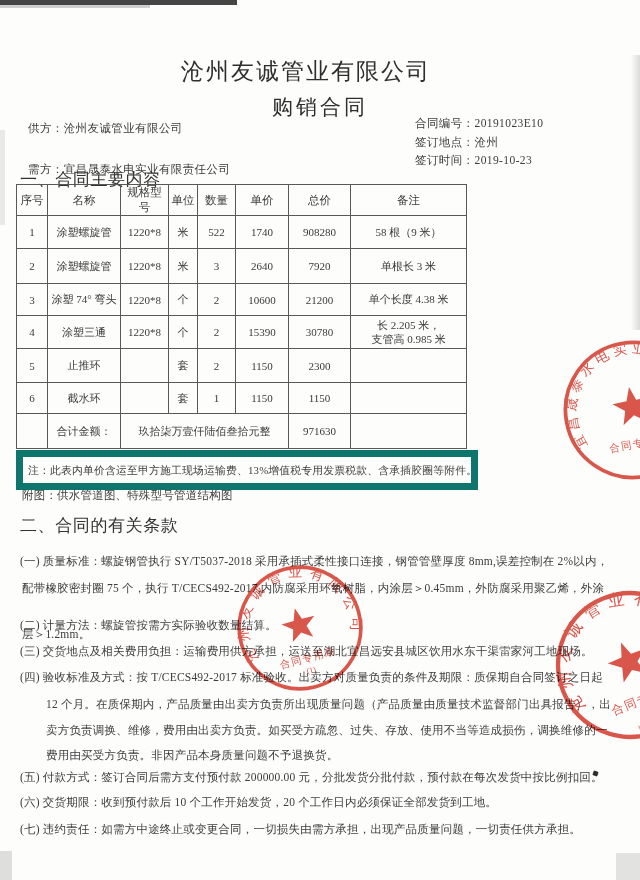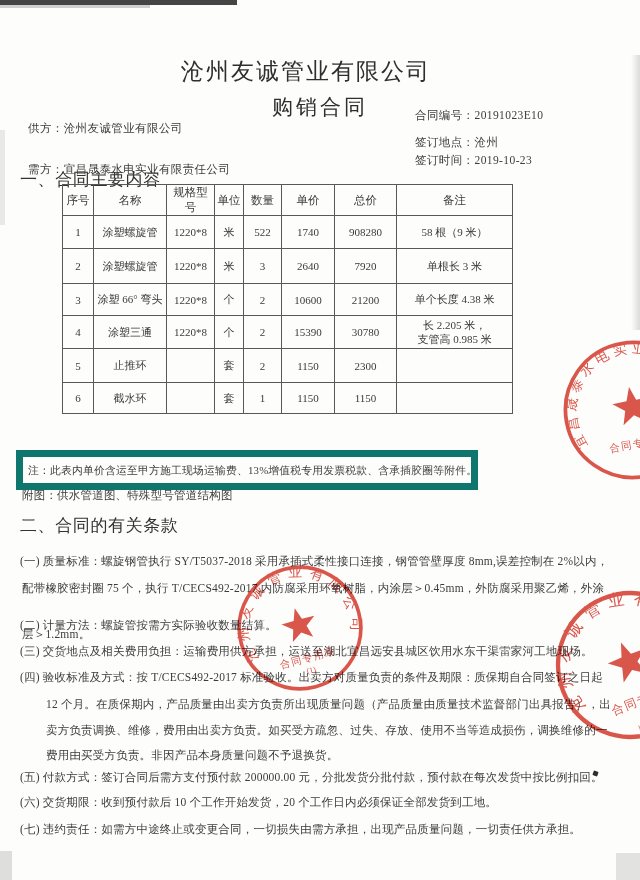--- a/index.html
+++ b/index.html
@@ -10,21 +10,21 @@
     color:#3c3c3c;
   }
   .abs{position:absolute;white-space:nowrap;}
   .title{left:0;top:56px;width:612px;text-align:center;font-size:23px;letter-spacing:2px;color:#2e2e2e;}
   .subtitle{left:0;top:93px;width:640px;text-align:center;font-size:21px;letter-spacing:3px;color:#2e2e2e;}
   .meta{font-size:11.5px;color:#3c3c3c;letter-spacing:0.4px;}
   .sect{font-size:17px;color:#333;letter-spacing:0.6px;}
   .line{font-size:11.5px;color:#3c3c3c;letter-spacing:0.2px;}
   
   #items-table{position:absolute;left:16px;top:184px;width:450px;border-collapse:collapse;table-layout:fixed;
-    font-size:11px;color:#3a3a3a;margin-left:46px;}
+    font-size:11px;color:#3a3a3a;}
   #items-table th,#items-table td{border:1px solid #585858;text-align:center;vertical-align:middle;
     font-weight:normal;padding:0 1px;overflow:hidden;}
   #items-table th{font-size:11.5px;}
   tr.rh{height:31px;} tr.r1{height:33px;} tr.r2{height:35px;} tr.r3{height:32px;}
   tr.r4{height:33px;} tr.r5{height:34px;} tr.r6{height:31px;} tr.rt{height:35px;}
   td.pre{white-space:pre-line;line-height:14px;}
   .notebox{position:absolute;left:16px;top:450px;width:448px;height:26px;border:7px solid #0f766e;}
   .notebox span{display:block;margin-left:5px;line-height:26px;font-size:10.8px;letter-spacing:0.2px;white-space:nowrap;}
   
   .stamp{position:absolute;mix-blend-mode:multiply;opacity:0.85;}
@@ -48,21 +48,21 @@
 <div class="art a-left"></div>
 <div class="art a-bl"></div>
 <div class="art a-br"></div>
 <div class="art a-dot"></div>
 
 <div class="abs title">沧州友诚管业有限公司</div>
 <div class="abs subtitle">购销合同</div>
 
 <div class="abs meta" style="left:28px;top:121px;">供方：沧州友诚管业有限公司</div>
 <div class="abs meta" style="left:28px;top:162px;">需方：宜昌晟泰水电实业有限责任公司</div>
-<div class="abs meta" style="left:415px;top:108px;">合同编号：20191023E10</div>
+<div class="abs meta" style="left:415px;top:116px;">合同编号：20191023E10</div>
 <div class="abs meta" style="left:415px;top:135px;">签订地点：沧州</div>
 <div class="abs meta" style="left:415px;top:153px;">签订时间：2019-10-23</div>
 
 <div class="abs sect" style="left:20px;top:168px;">一、合同主要内容</div>
 
 <table id="items-table">
   <colgroup>
     <col style="width:31px">
       <col style="width:73px">
       <col style="width:48px">
@@ -98,21 +98,21 @@
     <td>涂塑螺旋管</td>
     <td>1220*8</td>
     <td>米</td>
     <td>3</td>
     <td>2640</td>
     <td>7920</td>
     <td>单根长 3 米</td>
   </tr>
   <tr class="r3">
     <td>3</td>
-    <td>涂塑 66° 弯头</td>
+    <td>涂塑 74° 弯头</td>
     <td>1220*8</td>
     <td>个</td>
     <td>2</td>
     <td>10600</td>
     <td>21200</td>
     <td>单个长度 4.38 米</td>
   </tr>
   <tr class="r4">
     <td>4</td>
     <td>涂塑三通</td>
@@ -135,20 +135,27 @@
     <td></td>
   </tr>
   <tr class="r6">
     <td>6</td>
     <td>截水环</td>
     <td></td>
     <td>套</td>
     <td>1</td>
     <td>1150</td>
     <td>1150</td>
+    <td></td>
+  </tr>
+  <tr class="rt">
+    <td></td>
+    <td>合计金额：</td>
+    <td colspan="4">玖拾柒万壹仟陆佰叁拾元整</td>
+    <td>971630</td>
     <td></td>
   </tr>
 </tbody>
   </table>
 
 <div class="notebox">
   <span>注：此表内单价含运至甲方施工现场运输费、13%增值税专用发票税款、含承插胶圈等附件。</span>
 </div>
 
 <div class="abs line" style="left:22px;top:488px;">附图：供水管道图、特殊型号管道结构图</div>

